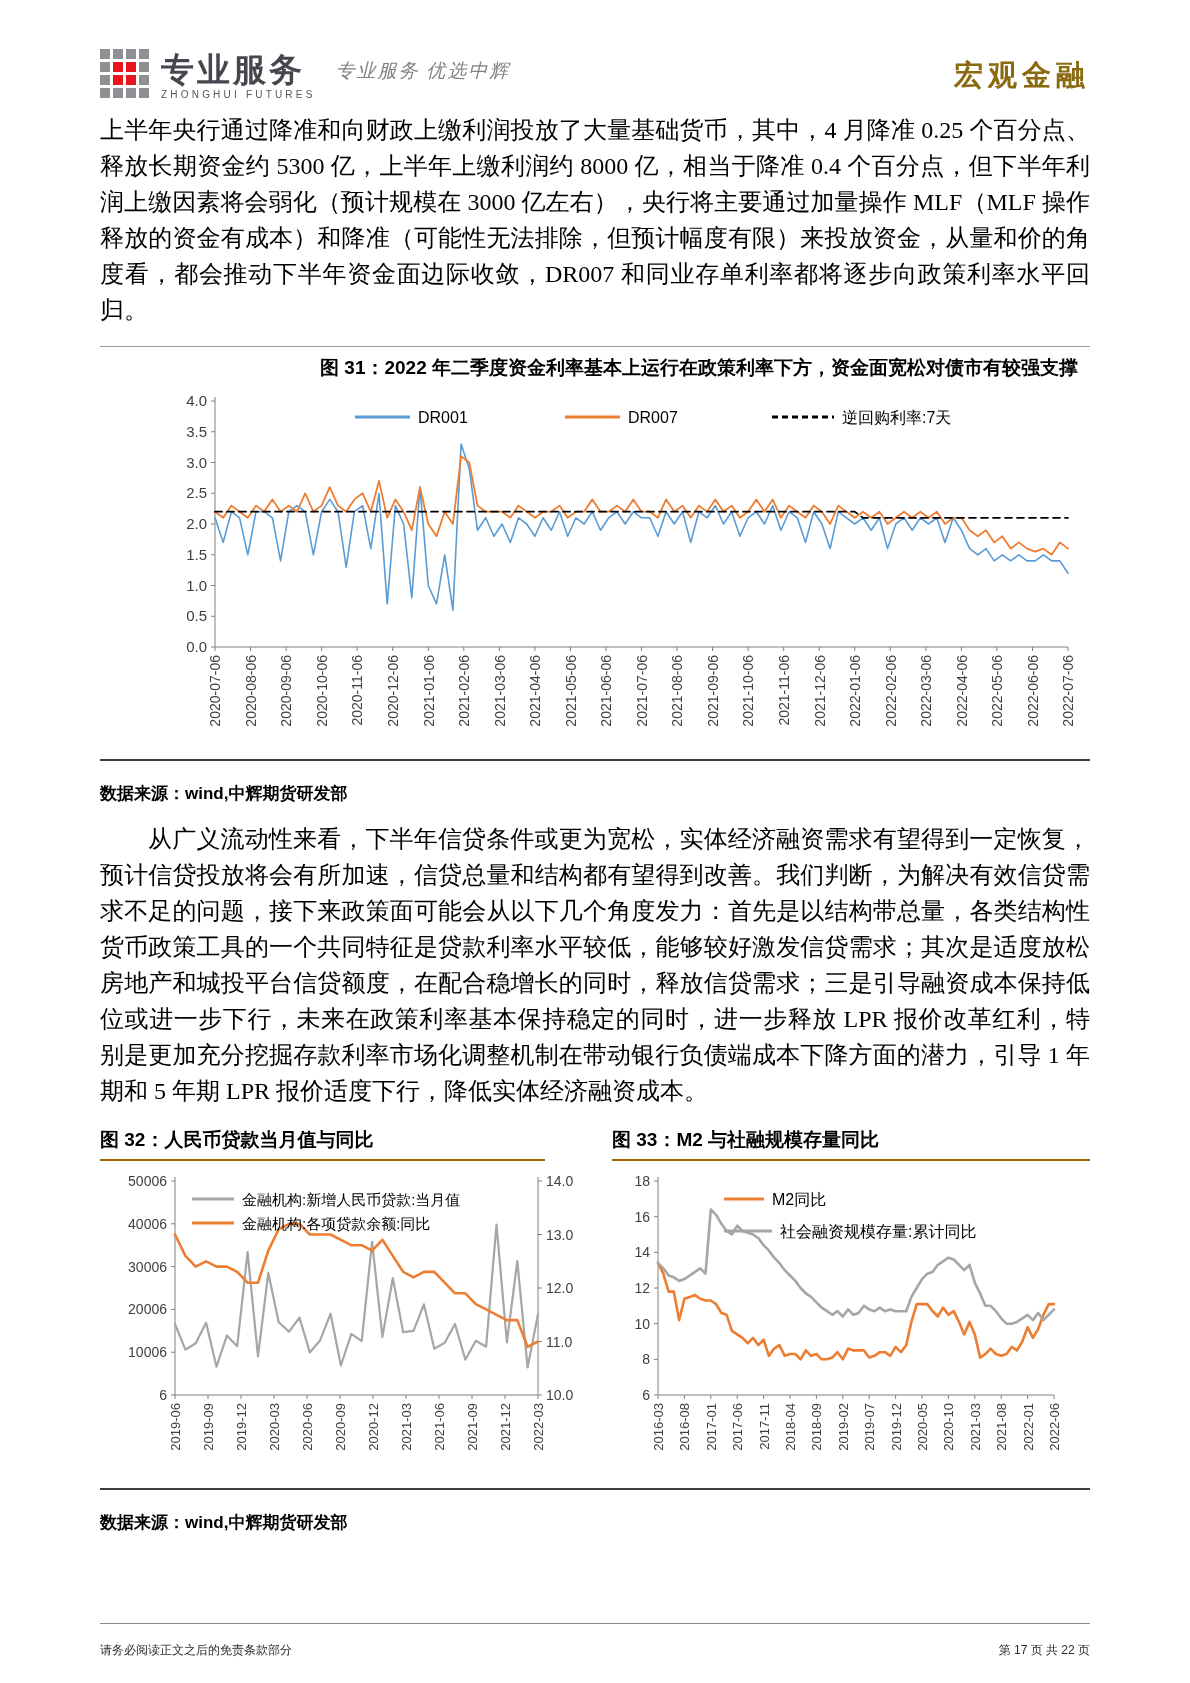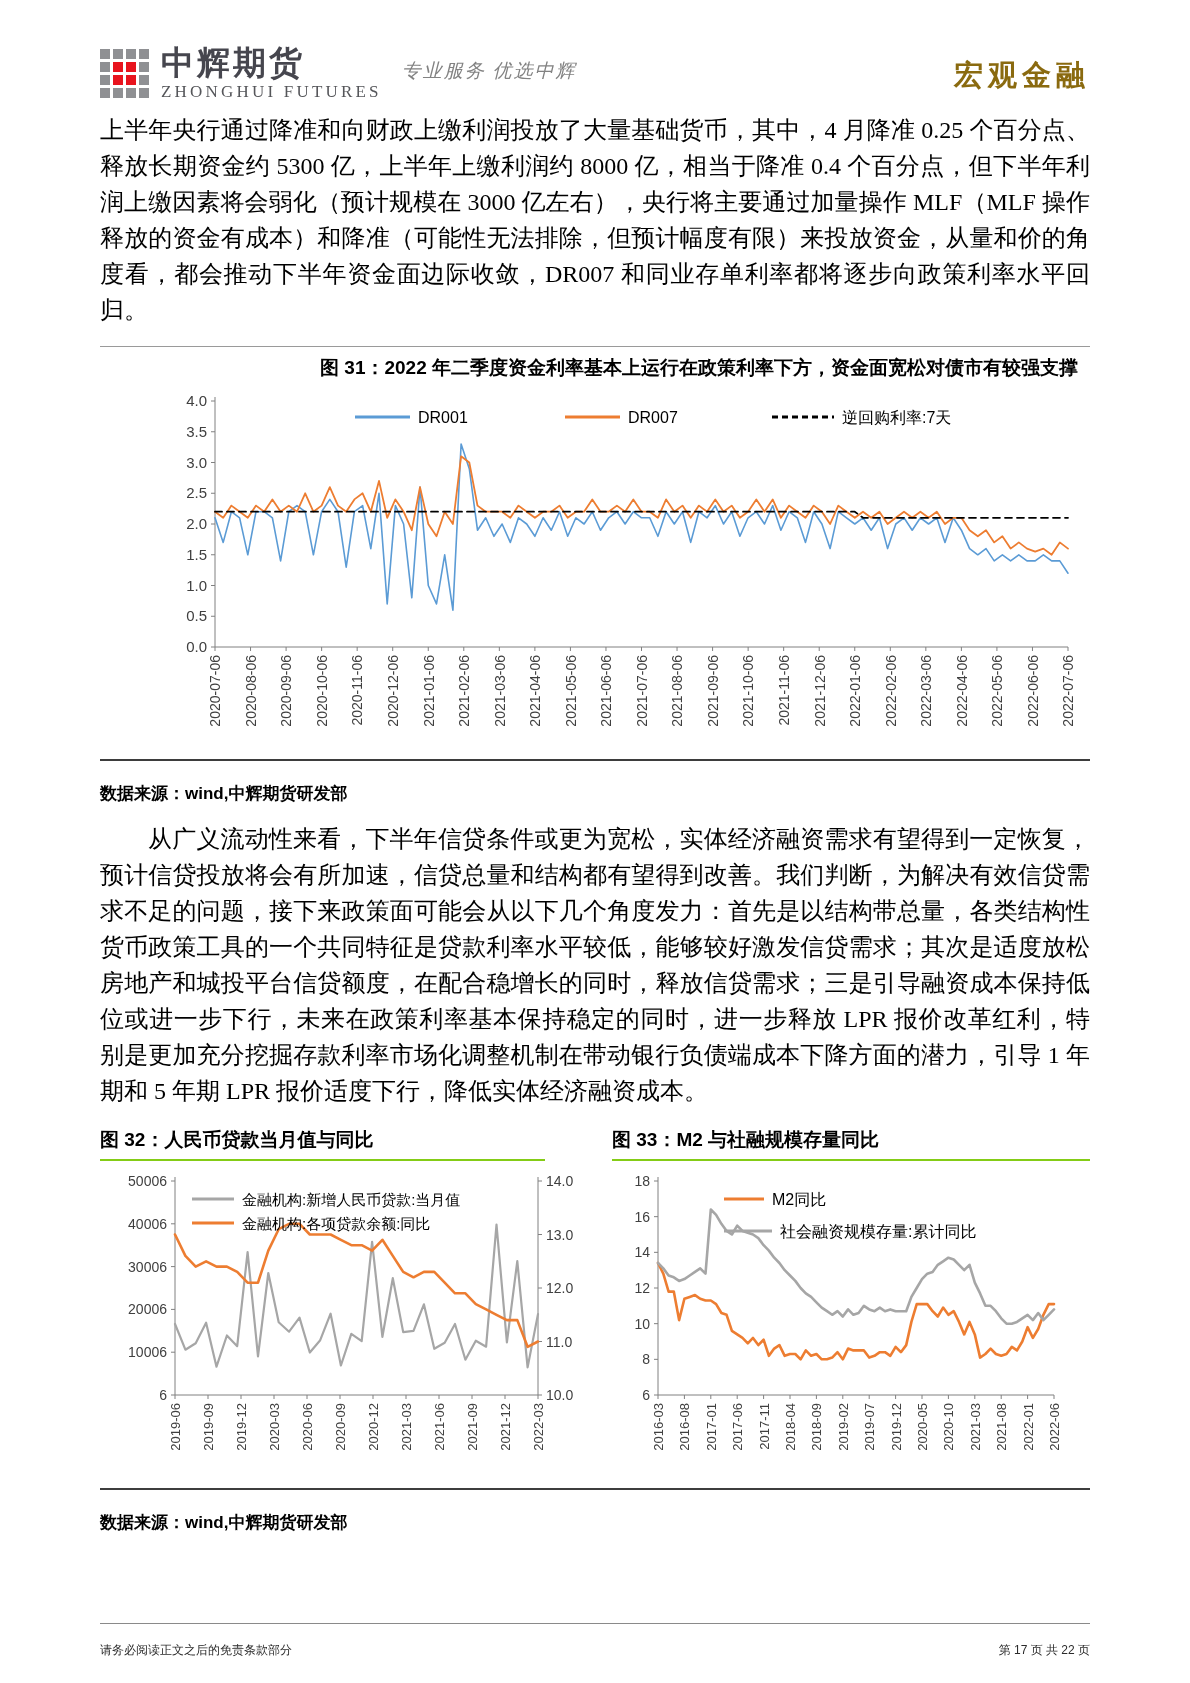--- a/index.html
+++ b/index.html
@@ -7,39 +7,39 @@
         padding:24px 100px 24px;display:flex;flex-direction:column;overflow:hidden;
         font-family:"Liberation Serif","DejaVu Serif",serif;color:#000;}
   
   .hdr{display:flex;justify-content:space-between;align-items:flex-end;height:76px;}
   .logo-wrap{display:flex;align-items:flex-end;}
   .logo-grid{display:grid;grid-template-columns:repeat(4,10px);grid-auto-rows:10px;gap:3px;margin-right:12px;margin-bottom:2px;}
   .logo-grid i{display:block;background:#8f9093;}
   .logo-grid i.r{background:#e8141e;}
   .logo-txt{line-height:1;}
   .logo-cn{font-family:"Liberation Sans","DejaVu Sans",sans-serif;font-weight:bold;font-size:33px;color:#46464e;letter-spacing:3px;}
-  .logo-en{font-family:Liberation Serif, serif;font-size:17px;color:#55565a;letter-spacing:3.2px;margin-top:4px;}
+  .logo-en{font-family:Liberation Sans, sans-serif;font-size:10px;color:#55565a;letter-spacing:3.2px;margin-top:4px;}
   .slogan{font-style:italic;font-size:19px;color:#828282;margin-left:20px;margin-bottom:16px;letter-spacing:2px;}
   .section-title{font-family:"Liberation Sans","DejaVu Sans",sans-serif;font-weight:bold;font-size:29px;color:#8a6a0f;letter-spacing:5px;margin-bottom:4px;}
   
   .body-text{font-size:24px;line-height:36px;text-align:justify;margin:0;}
   .mt1{margin-top:12px;}
   .indent{text-indent:2em;}
   
   .fig31{margin-top:18px;}
   .rule-top{height:1px;background:#9a9a9a;}
   .rule-dark{height:2px;background:#3d3d3d;}
   .rule-thin{height:1px;background:#8a8a8a;}
   .fig-title{font-family:Liberation Sans, sans-serif;font-weight:bold;font-size:19px;margin:8px 12px 0;text-align:right;}
   .source{font-family:"Liberation Sans","DejaVu Sans",sans-serif;font-weight:bold;font-size:17px;margin-top:21px;}
   .figs-row{display:flex;margin-top:18px;}
   .fig-col-l{width:500px;margin-right:12px;}
   .fig-col-r{width:478px;}
   .fig-title2{font-family:"Liberation Sans","DejaVu Sans",sans-serif;font-weight:bold;font-size:19px;
-              border-bottom:2px solid #84cc16;padding-bottom:6px;margin:0;}
+              border-bottom:2px solid #a16207;padding-bottom:6px;margin:0;}
   .fig-title2.narrow{margin-right:55px;}
   svg{display:block;}
   svg text{font-family:"Liberation Sans","DejaVu Sans",sans-serif;}
   .chart-box{margin-top:6px;}
   
   .src-rule{margin-top:6px;}
   .footer{margin-top:auto;}
   .footer-row{display:flex;justify-content:space-between;align-items:center;
               font-family:"Liberation Sans","DejaVu Sans",sans-serif;font-size:12px;color:#2b2b2b;margin-top:18px;gap:8px;}
 </style>
@@ -62,21 +62,21 @@
         <i></i>
           <i class="r"></i>
           <i class="r"></i>
           <i></i>
         <i></i>
           <i></i>
           <i></i>
           <i></i>
       </span>
       <span class="logo-txt">
-        <div class="logo-cn">中辉期货</div>
+        <div class="logo-cn">专业服务</div>
         <div class="logo-en">ZHONGHUI FUTURES</div>
       </span>
       <span class="slogan">专业服务 优选中辉</span>
     </div>
     <div class="section-title">宏观金融</div>
   </div>
 
   <p class="body-text mt1">上半年央行通过降准和向财政上缴利润投放了大量基础货币，其中，4 月降准 0.25 个百分点、释放长期资金约 5300 亿，上半年上缴利润约 8000 亿，相当于降准 0.4 个百分点，但下半年利润上缴因素将会弱化（预计规模在 3000 亿左右），央行将主要通过加量操作 MLF（MLF 操作释放的资金有成本）和降准（可能性无法排除，但预计幅度有限）来投放资金，从量和价的角度看，都会推动下半年资金面边际收敛，DR007 和同业存单利率都将逐步向政策利率水平回归。</p>
 
   <div class="fig31">

